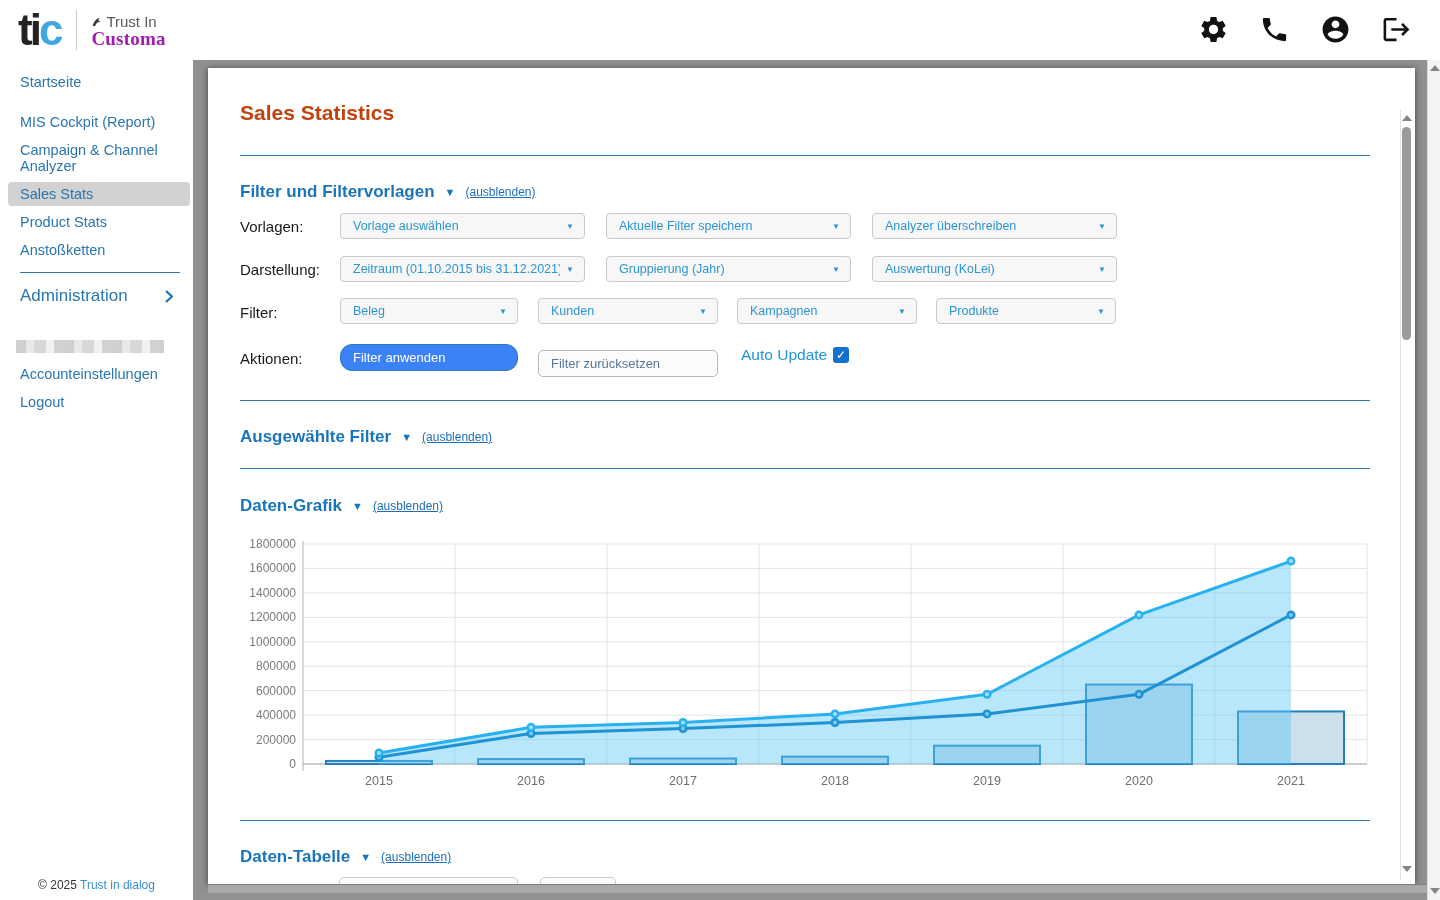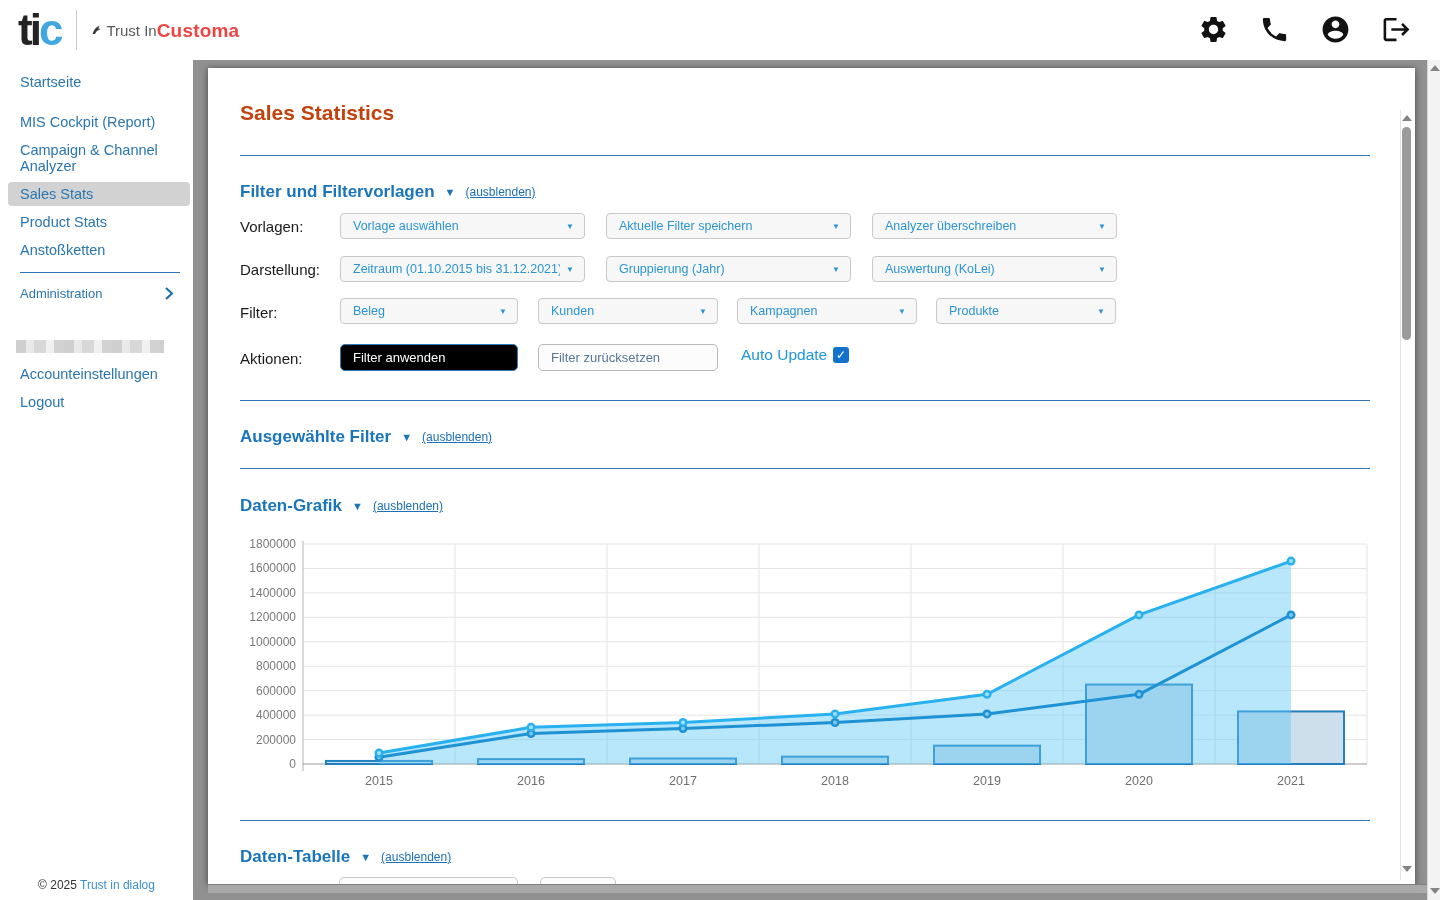--- a/index.html
+++ b/index.html
@@ -6,59 +6,59 @@
   html,body { width:1440px; height:900px; font-family:"Liberation Sans", sans-serif; background:#ffffff; overflow:hidden; }
   .stage { position:relative; width:1440px; height:688px; }
 
   
   .topbar { position:absolute; left:0; top:0; width:1440px; height:60px; background:#fff; z-index:5; }
   .logo-wrap { position:absolute; left:18px; top:6px; display:flex; align-items:center; }
   .logo-tic { font-size:44px; font-weight:bold; letter-spacing:-3px; line-height:48px; }
   .logo-tic .ti { color:#232323; }
   .logo-tic .c { color:#41a7e0; }
   .logo-divider { width:1px; height:40px; background:#cccccc; margin:0 14px 0 16px; }
-  .brand { display:flex; flex-direction:row; line-height:17px; }
+  .brand { display:flex; flex-direction:column; line-height:17px; }
   .brand-top { font-size:15px; color:#5a5a5a; display:flex; align-items:center; gap:3px; }
-  .brand-bottom { font-size:19px; font-weight:bold; color:#ef4444; letter-spacing:0.2px; }
+  .brand-bottom { font-size:19px; font-weight:bold; color:#a21caf; letter-spacing:0.2px;font-family:Liberation Serif, serif; }
   .shop-select { position:absolute; left:210px; top:10px; width:430px; height:40px; border:1px solid #8f8f8f; border-radius:4px; background:#fff; display:flex; align-items:center; padding:0 14px; cursor:pointer; }
   .shop-select .val { font-size:17px; font-weight:bold; color:#111; flex:1; }
   .select-caret { width:9px; height:9px; border-right:2px solid #333; border-bottom:2px solid #333; transform:rotate(45deg); margin-top:-5px; }
   .top-icons { position:absolute; right:28px; top:14px; display:flex; gap:30px; }
   .top-icons svg { width:31px; height:31px; fill:#121212; cursor:pointer; }
 
   
   .page-bg { position:absolute; left:193px; top:60px; width:1247px; height:840px; background:#919191; }
 
   
   .sidebar { position:absolute; left:0; top:60px; width:193px; height:840px; background:#fff; z-index:4; }
   .side-link { position:absolute; left:20px; font-size:14.5px; color:#2a76b0; cursor:pointer; white-space:nowrap; }
   .side-link.two-line { white-space:normal; width:155px; line-height:16px; }
   .side-active { position:absolute; left:8px; width:182px; height:24px; background:#d2d2d2; border-radius:4px; display:flex; align-items:center; padding-left:12px; font-size:14.5px; color:#2a76b0; cursor:pointer; }
   .side-divider { position:absolute; left:20px; width:160px; height:0; border-top:1px solid #2e75b6; }
-  .side-admin { position:absolute; left:20px; width:153px; display:flex; align-items:center; justify-content:space-between; font-size:13px; color:#2a76b0; cursor:pointer; }
+  .side-admin { position:absolute; left:20px; width:153px; display:flex; align-items:center; justify-content:space-between; font-size:17px; color:#2a76b0; cursor:pointer; }
   .redacted { position:absolute; left:16px; width:148px; height:13px;
       background:repeating-linear-gradient(90deg,#cfcfcf 0 10px,#e9e9e9 10px 18px,#d8d8d8 18px 30px,#f1f1f1 30px 38px,#d2d2d2 38px 48px); }
   .side-footer { position:absolute; bottom:8px; left:0; width:193px; text-align:center; font-size:12px; color:#333; }
   .side-footer a { color:#3b8fd1; text-decoration:none; cursor:pointer; }
 
   
   .card { position:absolute; left:208px; top:68px; width:1207px; height:816px; background:#fff; box-shadow:0 1px 7px rgba(0,0,0,0.55); overflow:hidden; z-index:3; }
   .page-title { position:absolute; left:32px; top:33px; font-size:21px; font-weight:bold; color:#c2410c; }
   .hr { position:absolute; left:32px; width:1130px; height:0; border-top:1px solid #2e75b6; }
   .sec-head { position:absolute; left:32px; display:flex; align-items:center; gap:10px; }
   .sec-title { font-size:17px; font-weight:bold; color:#1b75bb; }
   .tri { font-size:11px; color:#1b75bb; }
   .hide-link { font-size:12px; color:#1d6fb8; text-decoration:underline; cursor:pointer; }
 
   .row-label { position:absolute; left:32px; font-size:15px; font-weight:normal; color:#1a1a1a; }
   .dd { position:absolute; height:26px; background:#f7f7f7; border:1px solid #c9c9c9; border-radius:4px; display:flex; align-items:center; padding:0 10px 0 12px; cursor:pointer; }
   .dd-label { flex:1; font-size:12.5px; color:#2b95d3; white-space:nowrap; overflow:hidden; }
   .dd-caret { font-size:8px; color:#2b95d3; margin-left:6px; }
 
-  .btn-primary { position:absolute; height:27px; background:#000000; border:1px solid #2a7ab9; border-radius:5px; color:#fff; font-size:13px; display:flex; align-items:center; padding-left:12px; cursor:pointer; }
+  .btn-primary { position:absolute; height:27px; background:#3b82f6; border:1px solid #2a7ab9; border-radius:12px; color:#fff; font-size:13px; display:flex; align-items:center; padding-left:12px; cursor:pointer; }
   .btn-secondary { position:absolute; height:27px; background:#fcfcfc; border:1px solid #b9b9b9; border-radius:5px; color:#56789a; font-size:13px; display:flex; align-items:center; padding-left:12px; cursor:pointer; }
   .auto-update { position:absolute; font-size:15.5px; color:#2196d8; }
   .checkbox { position:absolute; width:16px; height:16px; background:#1372ce; border-radius:3px; color:#fff; font-size:12px; line-height:16px; text-align:center; cursor:pointer; }
 
   
   .legend { position:absolute; left:405px; display:flex; align-items:center; }
   .legend-item { display:flex; align-items:center; margin-right:18px; }
   .legend-swatch { width:36px; height:12px; margin-right:8px; }
   .legend-label { font-size:13px; color:#666; }
 
@@ -193,21 +193,21 @@
         <span class="dd-label">Kampagnen</span>
         <span class="dd-caret">▼</span>
       </div>
     <div class="dd" style="left:728px;top:230px;width:180px">
         <span class="dd-label">Produkte</span>
         <span class="dd-caret">▼</span>
       </div>
 
     <div class="row-label" style="top:282px">Aktionen:</div>
     <div class="btn-primary" style="left:132px;top:276px;width:178px">Filter anwenden</div>
-    <div class="btn-secondary" style="left:330px;top:276px;width:180px">Filter zurücksetzen</div>
+    <div class="btn-secondary" style="left:330px;top:282px;width:180px">Filter zurücksetzen</div>
     <div class="auto-update" style="left:533px;top:278px">Auto Update</div>
     <div class="checkbox" style="left:625px;top:279px" id="auto-update-cb">✓</div>
 
     <div class="hr" style="top:332px"></div>
 
     <div class="sec-head" style="top:359px">
       <span class="sec-title">Ausgewählte Filter</span>
       <span class="tri">▼</span>
       <span class="hide-link">(ausblenden)</span>
     </div>

